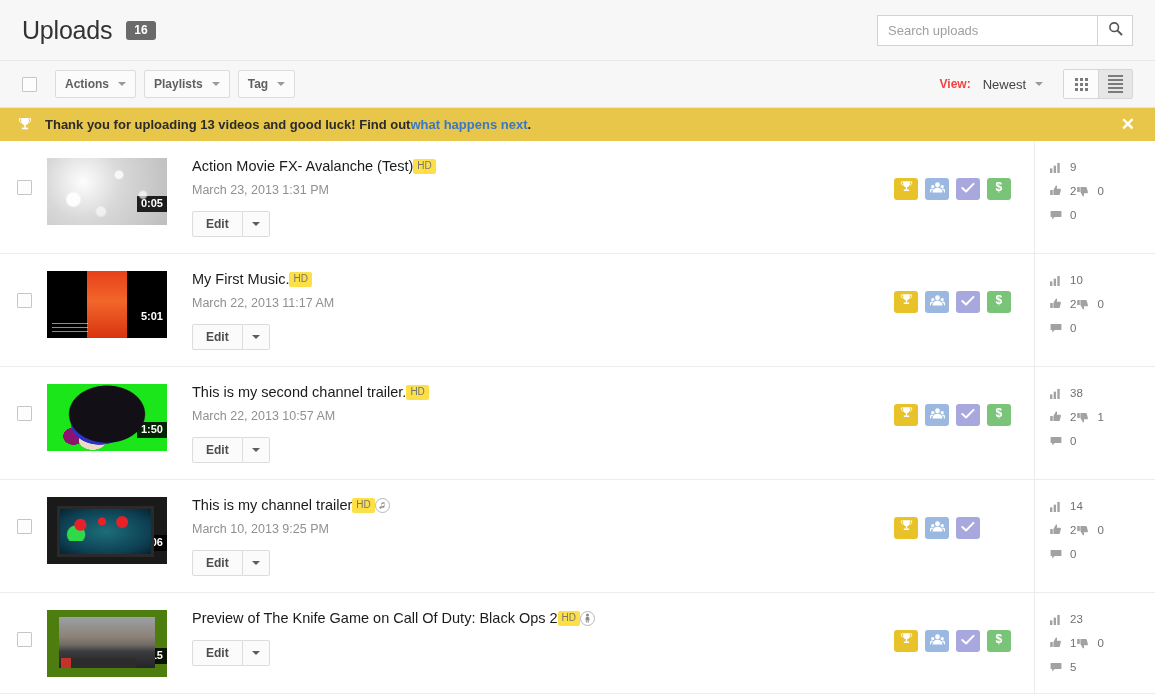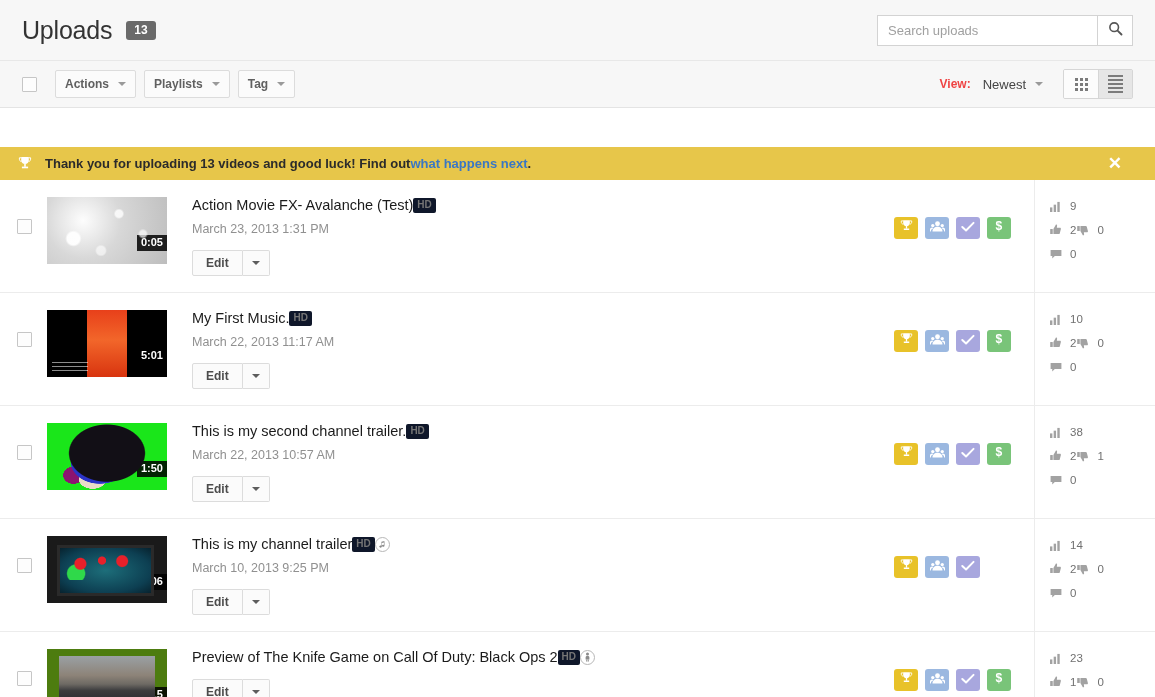--- a/index.html
+++ b/index.html
@@ -131,25 +131,24 @@
   .grid-dots i { background: #7b7b7b; display: block; width: 3px; height: 3px; }
   .list-lines { width: 15px; display: flex; flex-direction: column; gap: 2px; }
   .list-lines i { display: block; height: 2px; background: #7b7b7b; }
 
   
   .banner {
     height: 33px;
     background: #e7c64a;
     display: flex;
     align-items: center;
-    padding: 0 29px 0 18px;
+    padding: 0 16px 0 18px;
     font-size: 13px;
     color: #2b2b2b;
     font-weight: bold;
-    margin-top: 39px;
   }
   .banner-icon { margin-right: 13px; display: flex; align-items: center; }
   .banner-link { color: #3a77c4; text-decoration: none; font-weight: bold; }
   .banner-close {
     margin-left: auto;
     color: #ffffff;
     font-size: 17px;
     cursor: pointer;
     line-height: 1;
     padding: 0 4px;
@@ -212,24 +211,24 @@
   .art-bo2 { background: #4d7c0f; }
   .art-bo2::after { content:""; position:absolute; left:10%; top:10%; width:80%; height:76%;
     background: linear-gradient(180deg, #9aa0a4 0%, #8d8378 38%, #6e6a64 55%, #3b3b3d 68%, #24242a 100%); }
   .art-bo2::before { content:""; position:absolute; left:12%; bottom:14%; width:62%; height:14%; z-index:2;
     background: linear-gradient(90deg, #c4322a 0 14%, #2c2c2c 14% 100%); }
 
   .info-cell { flex: 1 1 auto; padding-left: 12px; min-width: 0; }
   .title-line { display: flex; align-items: center; flex-wrap: wrap; gap: 0; }
   .v-title { font-size: 14.5px; color: #1b1b1b; }
   .hd-badge {
-    background: #0f172a;
+    background: #fde047;
     color: #757575;
     font-size: 10px;
-    font-weight: bold;
+    font-weight: normal;
     padding: 2px 4px 3px;
     border-radius: 2px;
     line-height: 1;
   }
   .circ-badge {
     width: 15px; height: 15px;
     border: 1px solid #b7b7b7;
     border-radius: 50%;
     display: inline-flex;
     align-items: center;
@@ -294,21 +293,21 @@
   .stat-row { display: flex; align-items: center; margin-bottom: 12px; }
   .stat-ico { width: 13px; display: flex; align-items: center; justify-content: center; margin-right: 8px; flex: none; }
   .stat-val { font-size: 11.5px; color: #707070; }
   .stat-pair { display: flex; align-items: center; }
 </style>
 </head>
 <body>
 
 <div class="page-header">
   <span class="page-title">Uploads</span>
-  <span class="count-badge">13</span>
+  <span class="count-badge">16</span>
 
   <div class="search-wrap">
     <input class="search-input" type="text" placeholder="Search uploads" style="">
     <div class="search-btn">
       <span>
         <svg width="15" height="15" viewBox="0 0 16 16">
             <circle cx="6.6" cy="6.6" r="4.6" fill="none" stroke="#555" stroke-width="1.7"></circle>
             <line x1="10.2" y1="10.2" x2="14.4" y2="14.4" stroke="#555" stroke-width="2" stroke-linecap="round"></line>
           </svg>
       </span>

